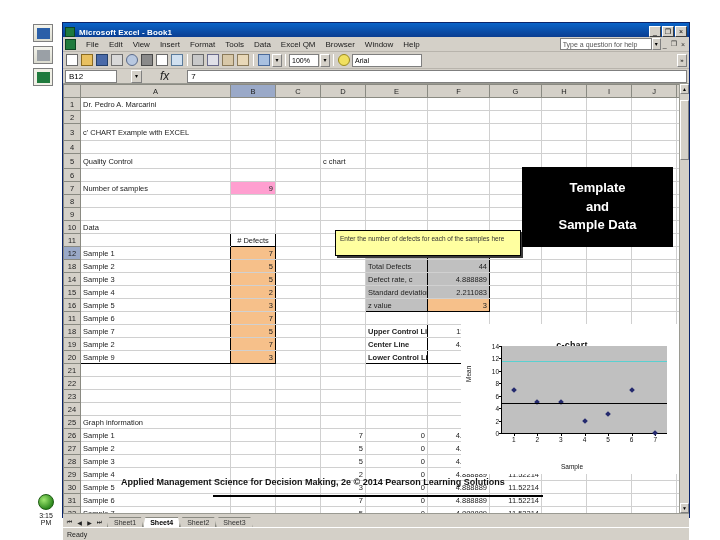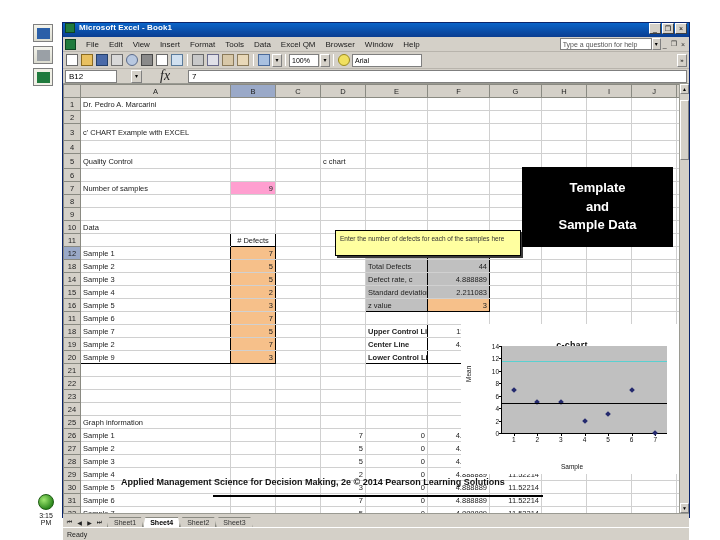--- a/index.html
+++ b/index.html
@@ -23,21 +23,21 @@
   .botleft .orb{ width:16px; height:16px; border-radius:50%;
                  background:radial-gradient(circle at 35% 35%,#9fe870,#2f8a1f 70%);
                  margin:0 auto 2px; border:1px solid #1d5c12; }
   .botleft .clk{ font-size:7px; color:#111; }
 
   
   #excel{ position:absolute; left:62px; top:22px; width:628px; height:496px;
           border:1px solid #0a246a; background:#d4d0c8; }
 
   .titlebar{ height:14px; background:linear-gradient(to bottom,#0a64c8,#0a3d91);
-             display:flex; align-items:flex-start; padding:0 2px; }
+             display:flex; align-items:flex-end; padding:0 2px; }
   .titlebar .xlico{ width:10px; height:10px; background:#1f7a3d; border:1px solid #0d4422;
                     margin-right:4px; flex:none; }
   .titlebar .ttl{ color:#fff; font-size:8px; font-weight:bold; white-space:nowrap;
                   letter-spacing:.1px; }
   .titlebar .sp{ flex:1; }
   .winbtn{ width:12px; height:11px; background:#d4d0c8; border:1px solid #fff;
            border-right-color:#404040; border-bottom-color:#404040;
            font-size:7px; line-height:9px; text-align:center; color:#000; margin-left:1px;
            font-family:"Liberation Sans", sans-serif; }
 
@@ -68,21 +68,21 @@
   .fontbox{ width:70px; height:13px; background:#fff; border:1px solid #7f7f7f;
             font-size:7px; padding-left:2px; line-height:11px; }
 
   .formulabar{ height:15px; background:#d4d0c8; display:flex; align-items:center;
                padding:0 2px; gap:14px; border-bottom:1px solid #9a9a92; }
   .namebox{ width:52px; height:13px; background:#fff; border:1px solid #7f7f7f;
             font-size:8px; line-height:11px; padding-left:3px; }
   .nbarrow{ width:11px; height:13px; background:#d4d0c8; border:1px solid #fff;
             border-right-color:#808080; border-bottom-color:#808080; font-size:6px;
             line-height:11px; text-align:center; }
-  .fx{ font-size:14px; font-style:italic; padding:0 4px; color:#222;font-family:Liberation Serif, serif; }
+  .fx{ font-size:12px; font-style:italic; padding:0 4px; color:#222; }
   .fbar{ flex:1; height:13px; background:#fff; border:1px solid #7f7f7f; font-size:8px;
          line-height:11px; padding-left:3px; }
 
   
   .gridwrap{ position:relative; height:429px; background:#fff; overflow:hidden; }
   table.grid{ border-collapse:collapse; table-layout:fixed; width:628px; }
   table.grid td, table.grid th{ border:1px solid #d0d0d0; height:13px; font-size:7.5px;
                                 padding:0 2px; overflow:hidden; white-space:nowrap;
                                 color:#222; font-weight:normal; }
   .colhead{ background:#d4d0c8; text-align:center; font-size:7px; color:#333;

